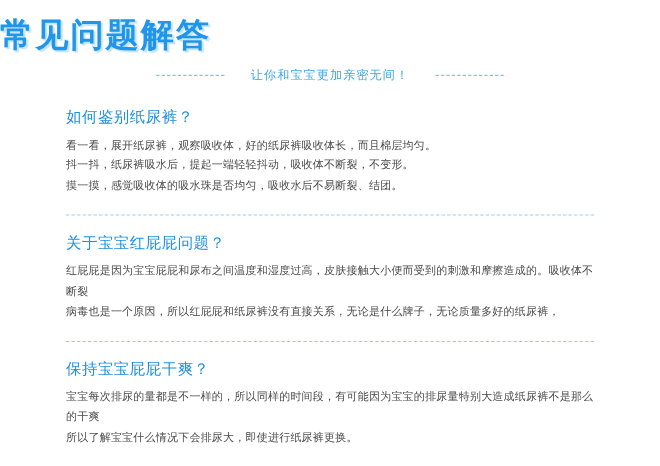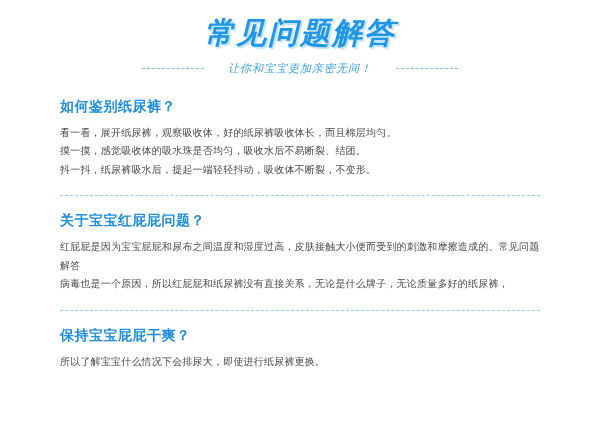--- a/index.html
+++ b/index.html
@@ -15,22 +15,21 @@
   }
   .page {
     position: relative;
     width: 600px;
     height: 424px;
     box-sizing: border-box;
     background: #ffffff;
   }
   .header {
     padding-top: 14px;
-    text-align: center;
-    font-style: italic;
+    text-align: left;
   }
   .main-title {
     font-size: 30px;
     font-weight: bold;
     letter-spacing: 2px;
     color: #2196e8;
     text-shadow: 1px 1px 0 #bfe3fb, 2px 2px 1px rgba(33,150,232,0.25);
     line-height: 1.25;
   }
   .sub-wrap {
@@ -53,21 +52,21 @@
   }
   .content {
     margin-top: 22px;
     padding: 0 60px;
   }
   .qa-block {
     margin-bottom: 0;
   }
   .qa-title {
     font-size: 14px;
-    font-weight: bold;
+    font-weight: normal;
     color: #1f8fe0;
     margin: 0 0 9px 0;
     letter-spacing: 0.5px;
   }
   .qa-body {
     font-size: 10px;
     color: #4a4a4a;
     line-height: 1.85;
     letter-spacing: 0.2px;
   }
@@ -94,38 +93,39 @@
       <span class="sub-line"></span>
     </div>
   </div>
 
   <div class="content">
 
     <div class="qa-block">
       <h2 class="qa-title">如何鉴别纸尿裤？</h2>
       <div class="qa-body">
         <p>看一看，展开纸尿裤，观察吸收体，好的纸尿裤吸收体长，而且棉层均匀。</p>
+        <p>抖一抖，纸尿裤吸水后，提起一端轻轻抖动，吸收体不断裂，不变形。</p>
         <p>摸一摸，感觉吸收体的吸水珠是否均匀，吸收水后不易断裂、结团。</p>
-        <p>抖一抖，纸尿裤吸水后，提起一端轻轻抖动，吸收体不断裂，不变形。</p>
       </div>
     </div>
 
     <div class="divider"></div>
 
     <div class="qa-block">
       <h2 class="qa-title">关于宝宝红屁屁问题？</h2>
       <div class="qa-body">
-        <p>红屁屁是因为宝宝屁屁和尿布之间温度和湿度过高，皮肤接触大小便而受到的刺激和摩擦造成的。常见问题解答</p>
+        <p>红屁屁是因为宝宝屁屁和尿布之间温度和湿度过高，皮肤接触大小便而受到的刺激和摩擦造成的。吸收体不断裂</p>
         <p>病毒也是一个原因，所以红屁屁和纸尿裤没有直接关系，无论是什么牌子，无论质量多好的纸尿裤，</p>
       </div>
     </div>
 
     <div class="divider"></div>
 
     <div class="qa-block">
       <h2 class="qa-title">保持宝宝屁屁干爽？</h2>
       <div class="qa-body">
+        <p>宝宝每次排尿的量都是不一样的，所以同样的时间段，有可能因为宝宝的排尿量特别大造成纸尿裤不是那么的干爽</p>
         <p>所以了解宝宝什么情况下会排尿大，即使进行纸尿裤更换。</p>
       </div>
     </div>
 
   </div>
 </div>
 
 </body></html>

